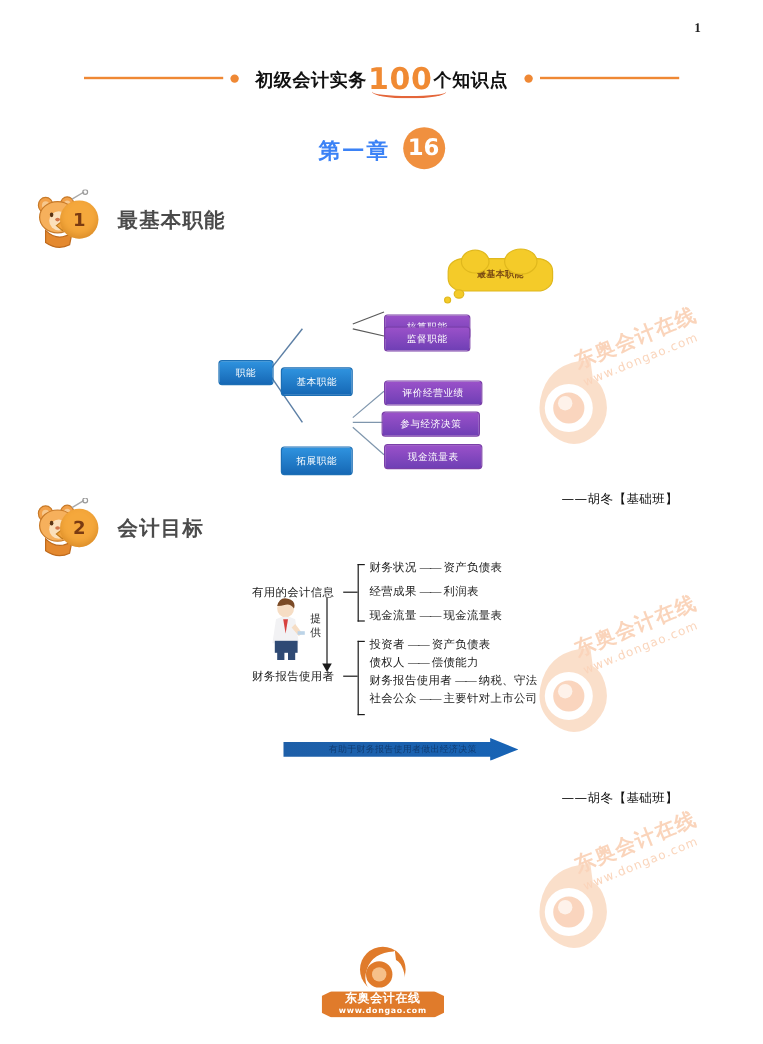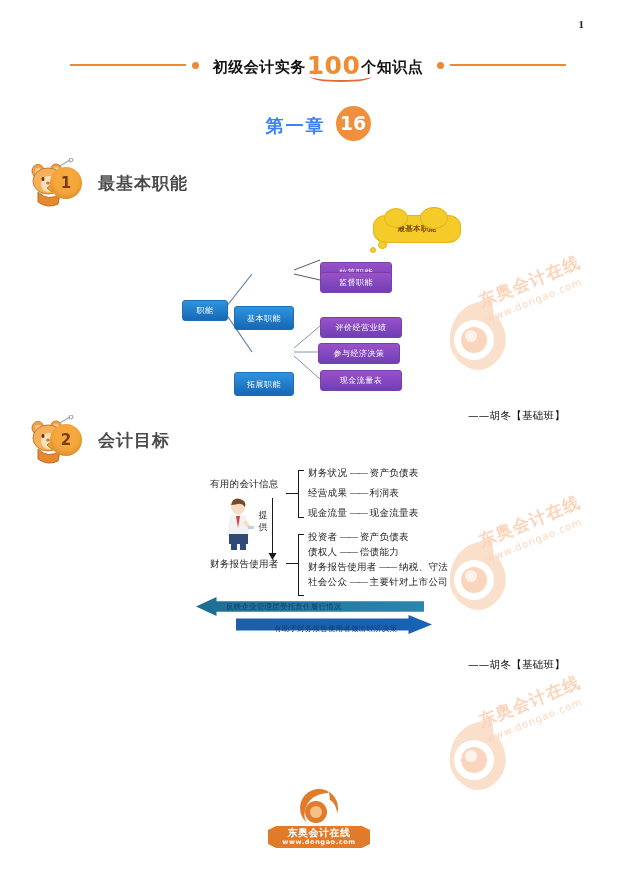--- a/index.html
+++ b/index.html
@@ -306,21 +306,20 @@
     left: 196px;
     top: 597px;
     width: 228px;
     height: 19px;
   }
   .arrow-right {
     left: 236px;
     top: 615px;
     width: 196px;
     height: 19px;
-    align-items: flex-end;
   }
   .arrow-shape-l {
     position: absolute;
     left: 0; top: 0;
     width: 100%; height: 100%;
     background: linear-gradient(90deg,#1e6e94,#2a86ad);
     clip-path: polygon(0 50%, 9% 0, 9% 22%, 100% 22%, 100% 78%, 9% 78%, 9% 100%);
   }
   .arrow-shape-r {
     position: absolute;
@@ -529,21 +528,21 @@
         <path d="M8 18 q8 -4 16 0 l3 20 l-22 0 z" fill="#f2f2f4"></path>
         <path d="M14 18 l2 12 l2 -12 z" fill="#d7423f"></path>
         <rect x="7" y="36" width="19" height="10" fill="#2f4a74"></rect>
         <rect x="9" y="44" width="6" height="8" fill="#2f4a74"></rect>
         <rect x="18" y="44" width="6" height="8" fill="#2f4a74"></rect>
         <path d="M24 22 l6 8 l-3 2 l-6 -7 z" fill="#f6ddc4"></path>
         <rect x="26" y="28" width="6" height="3" fill="#bcd4e8"></rect>
       </svg>
     </div>
 
-    <div class="br-label" style="left:0px; top:12px;text-align:center;">有用的会计信息</div>
+    <div class="br-label" style="left:0px; top:22px;text-align:center;">有用的会计信息</div>
     <div class="connector" style="left:76px; top:27px; width:12px; height:1.3px;"></div>
     <div class="bracket" style="left:88px; top:4px; height:46px;"></div>
 
     <div class="br-row" style="left:98px; top:1px;">
       <span>财务状况</span>
       <span class="br-dash">——</span>
       <span>资产负债表</span>
     </div>
     <div class="br-row" style="left:98px; top:21px;">
       <span>经营成果</span>
@@ -582,24 +581,20 @@
       <span class="br-dash">——</span>
       <span>纳税、守法</span>
     </div>
     <div class="br-row" style="left:98px; top:110px;">
       <span>社会公众</span>
       <span class="br-dash">——</span>
       <span>主要针对上市公司</span>
     </div>
   </div>
 
-  <div class="arrow-band arrow-left">
-    <div class="arrow-shape-l"></div>
-    <div class="arrow-text">反映企业管理层受托责任履行情况</div>
-  </div>
   <div class="arrow-band arrow-right">
     <div class="arrow-shape-r"></div>
     <div class="arrow-text arrow-text-r">有助于财务报告使用者做出经济决策</div>
   </div>
 
   <div class="watermark" style="left:438px; top:520px;">
     <div class="wm-mark">
       <svg width="78" height="78" viewBox="0 0 78 78">
         <path d="M52 6 q-30 2 -38 26 q-8 24 10 38 q18 13 34 -2 q14 -14 8 -33 q-3 -10 -10 -14 l-2 -15 z" fill="#f6b98c"></path>
         <circle cx="36" cy="46" r="20" fill="#ffffff"></circle>

